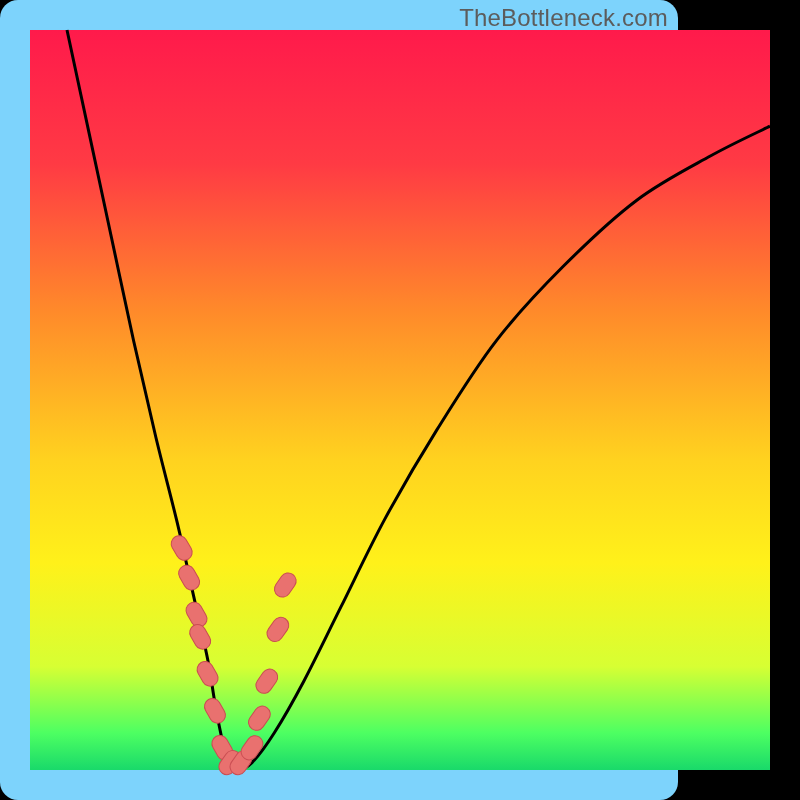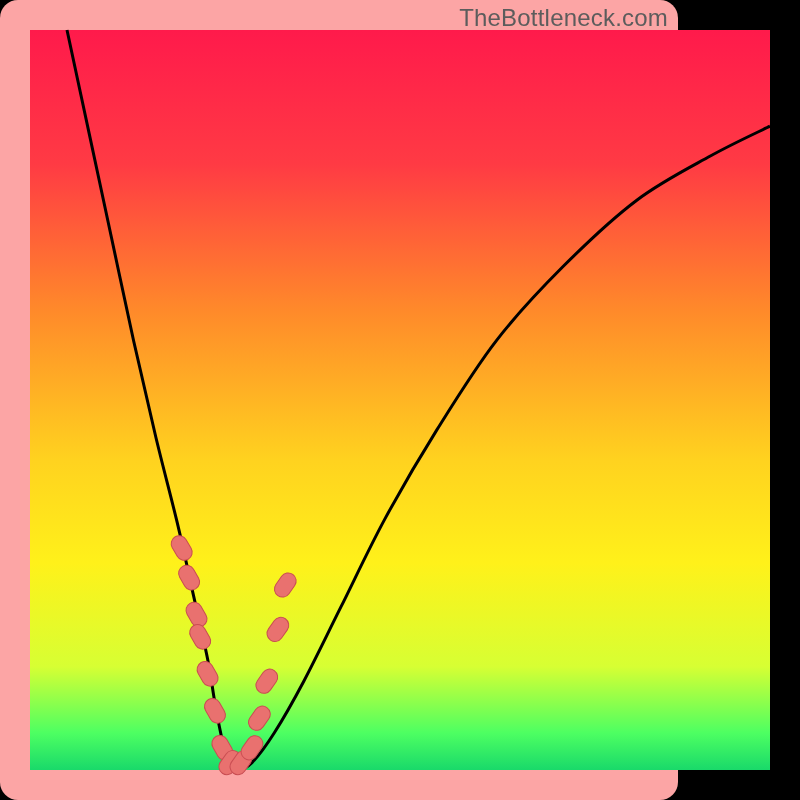--- a/index.html
+++ b/index.html
@@ -10,21 +10,21 @@
     overflow: hidden;
     background: #000;
     font-family: Arial, Helvetica, sans-serif;
   }
   .frame {
     position: absolute;
     left: 0;
     top: 0;
     width: 678px;
     height: 800px;
-    background: #fca5a5;
+    background: #7dd3fc;
     border-radius: 18px;
   }
   .plot-area {
     position: absolute;
     left: 30px;
     top: 30px;
     width: 740px;
     height: 740px;
     
   }

